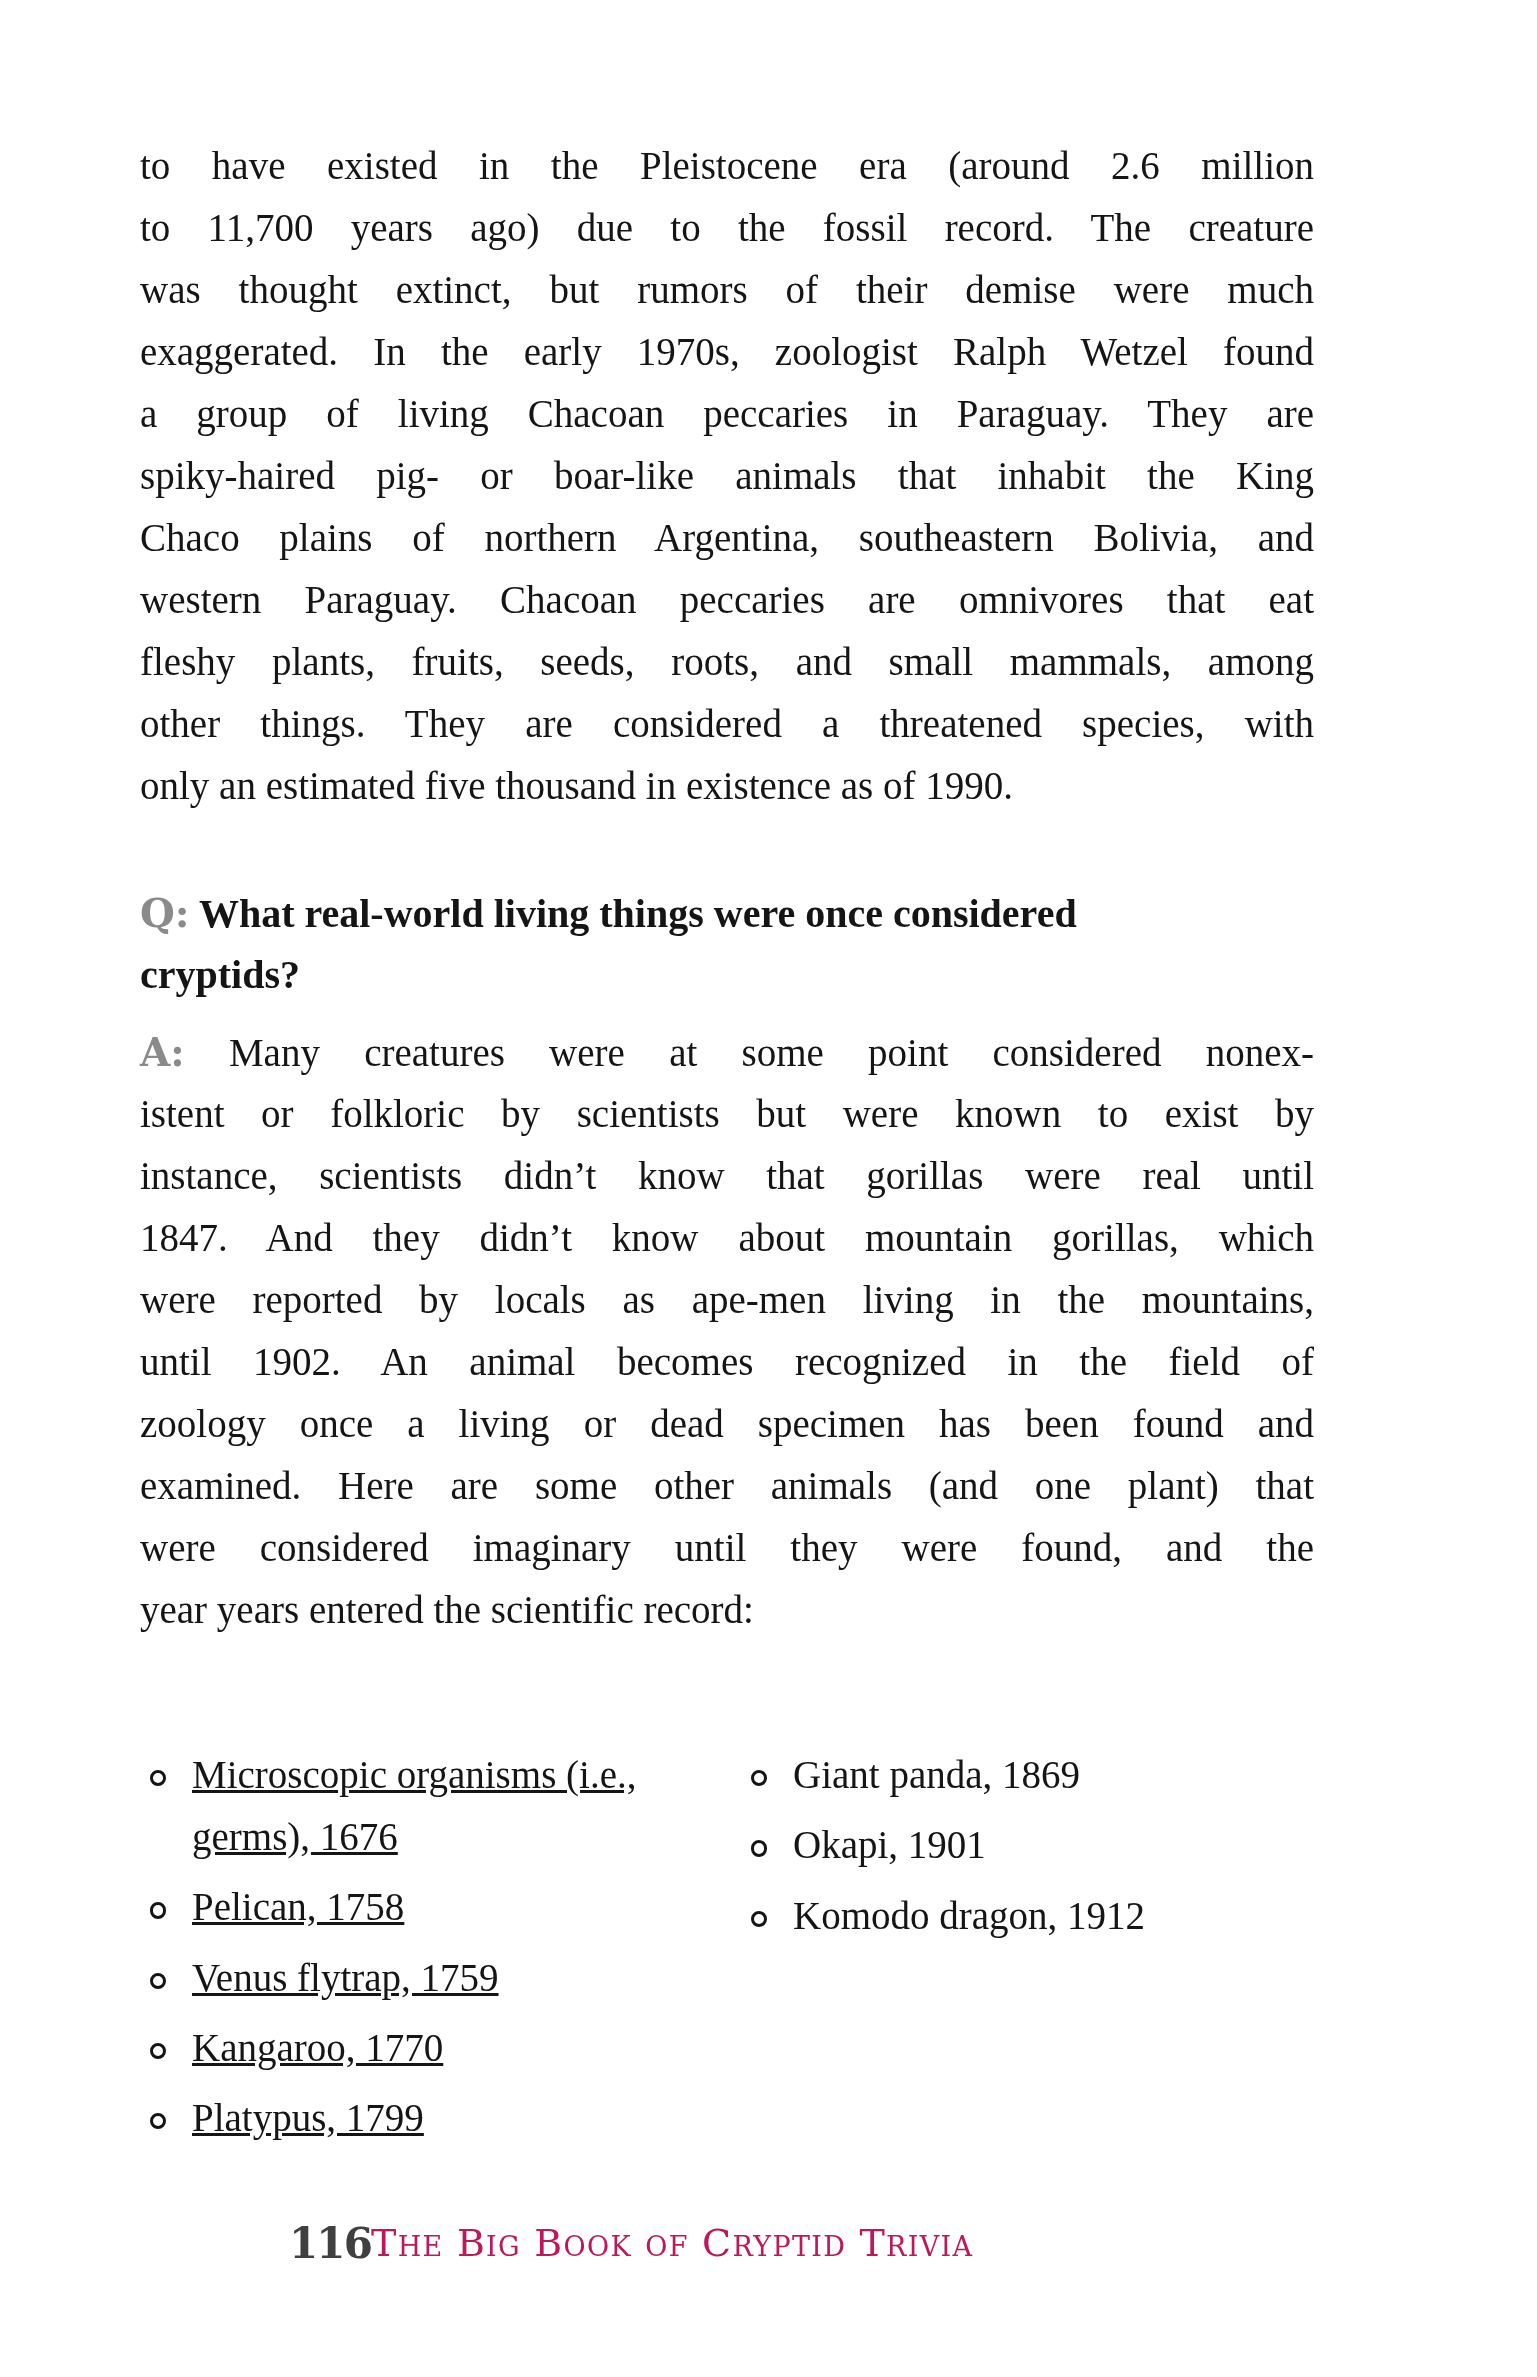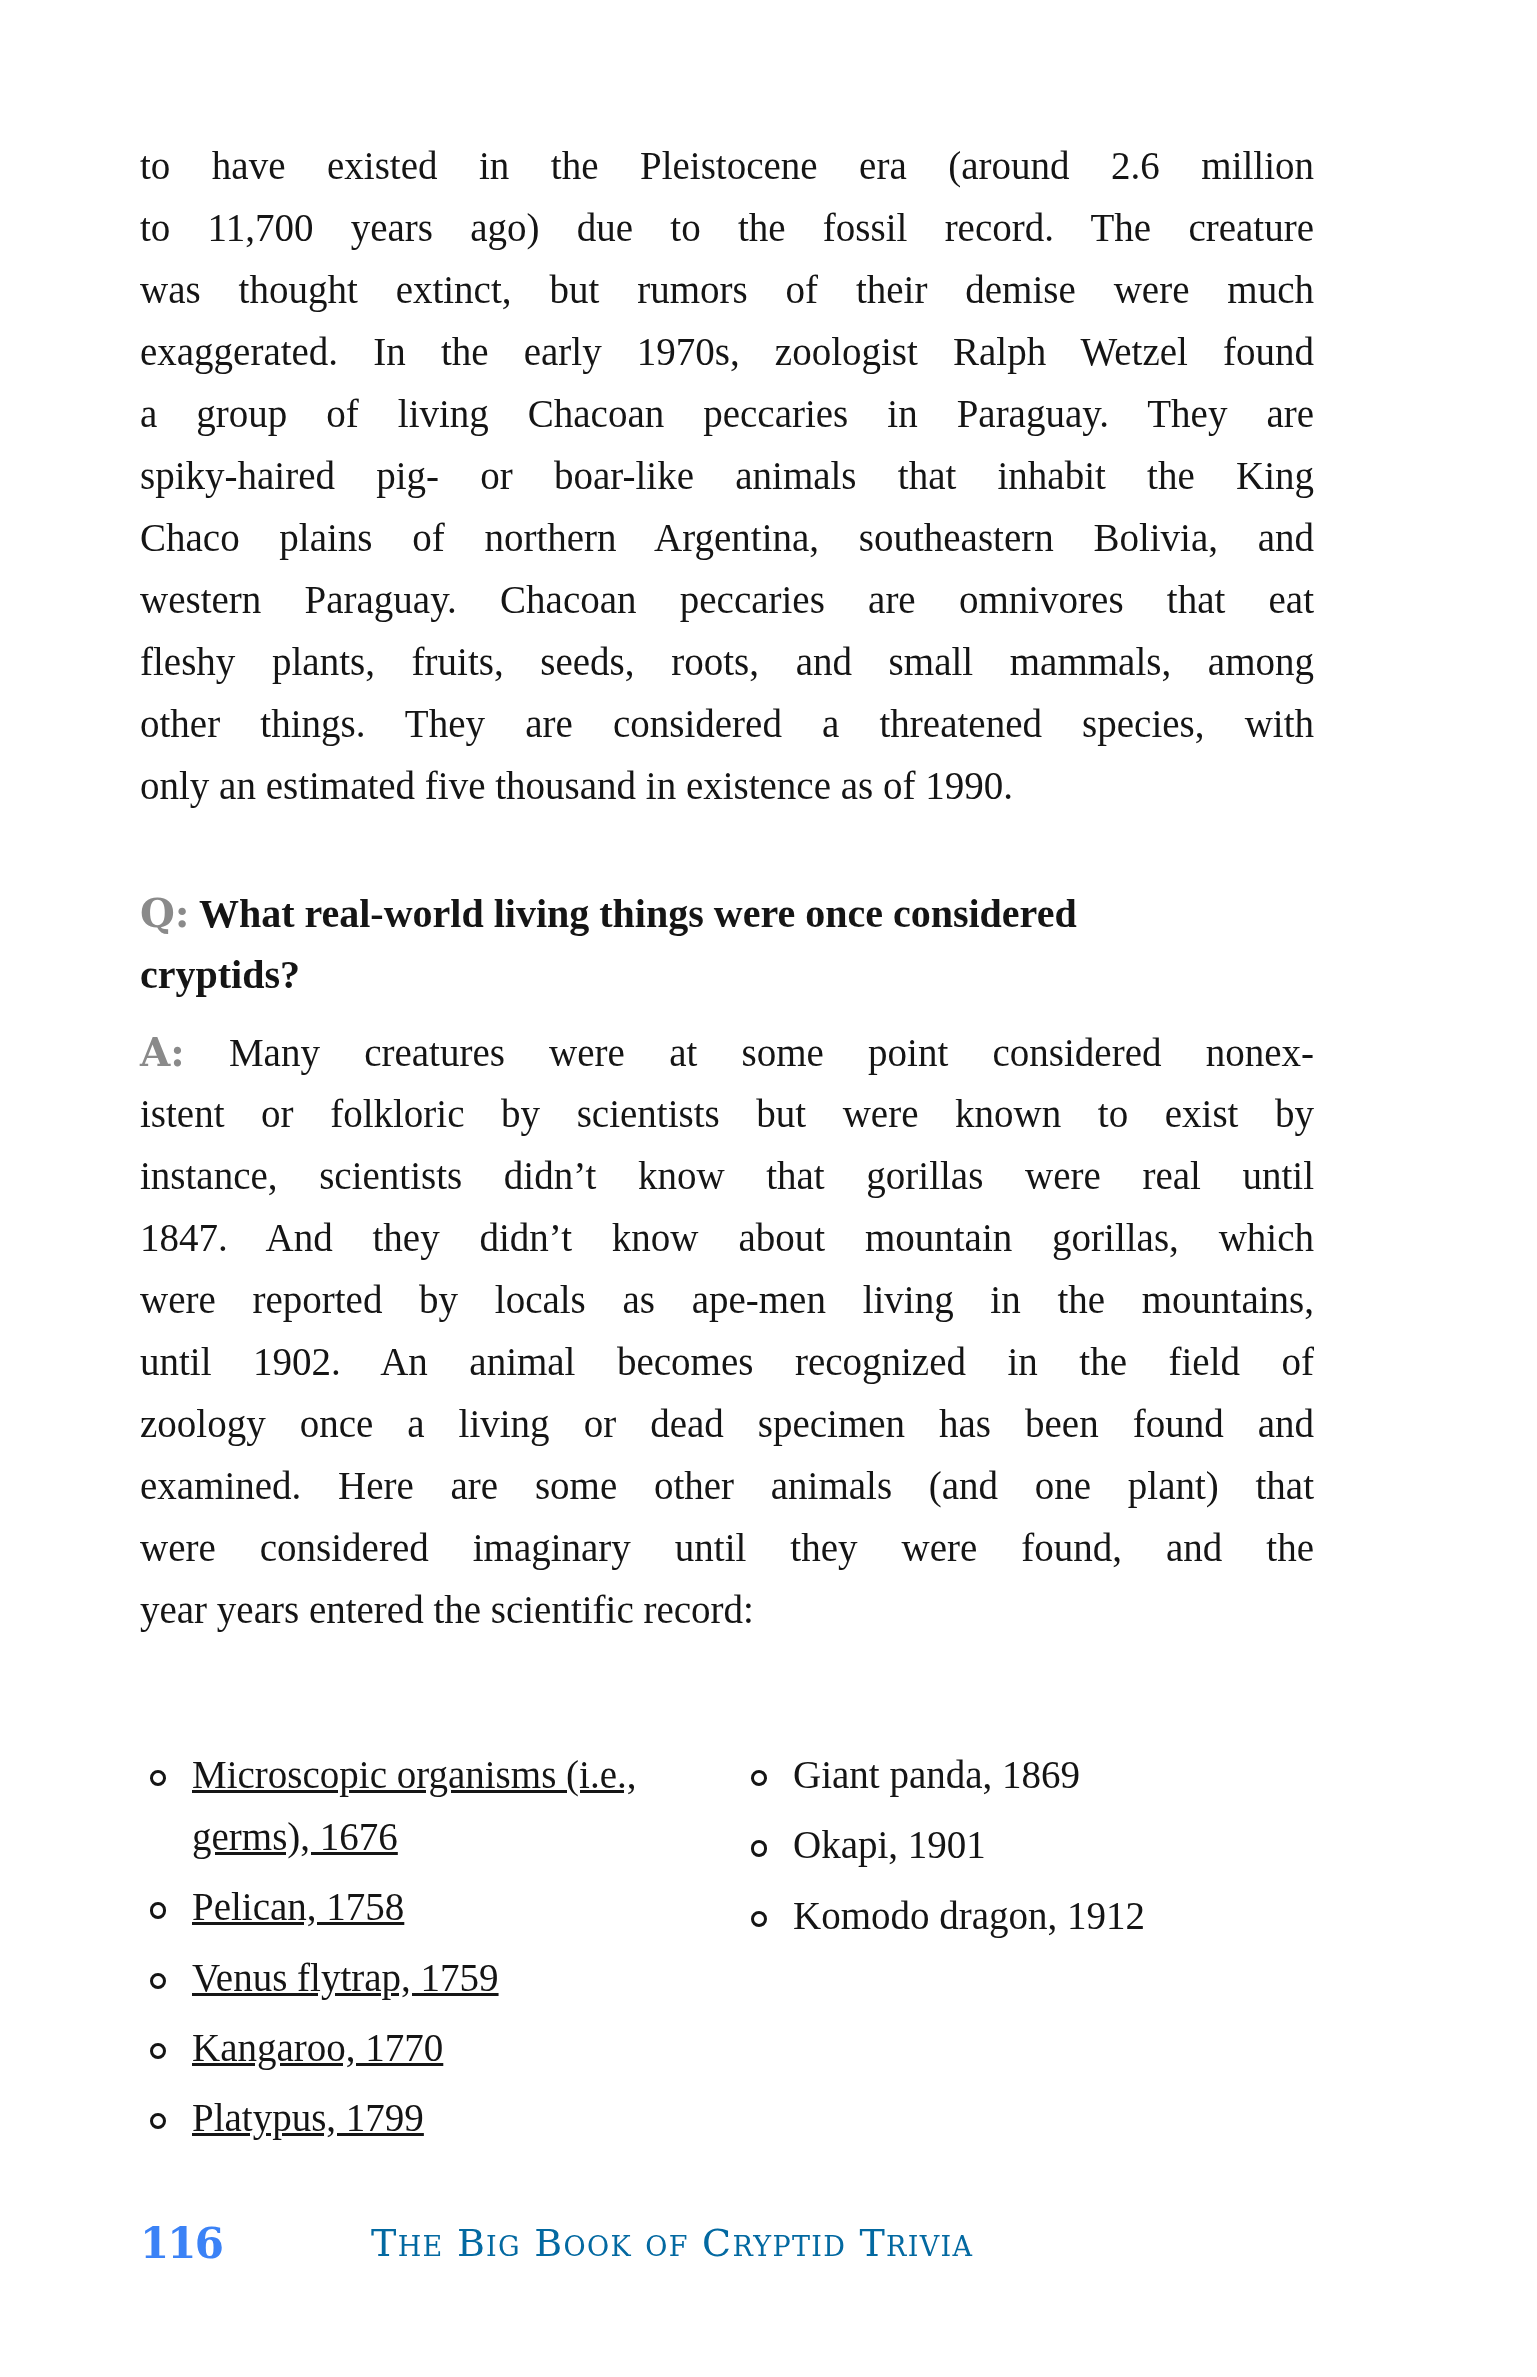--- a/index.html
+++ b/index.html
@@ -11,22 +11,22 @@
   .q-block { position: absolute; left: 140px; top: 882px; width: 1174px; font-size: 40px; line-height: 62px; font-weight: bold; }
   .q-block .ln { display: block; height: 62px; }
   .qa-label { color: #8a8a8a; font-weight: bold; font-family: "DejaVu Serif", serif; }
   .a-block { top: 1021px; }
   .bullets { position: absolute; top: 1744px; font-size: 39px; line-height: 62px; margin: 0; padding: 0; list-style: none; }
   .bullets.left { left: 150px; width: 525px; text-decoration: underline; }
   .bullets.right { left: 751px; width: 564px; }
   .bullets li { position: relative; padding-left: 42px; margin-bottom: 8.3px; }
   .bullet-icon { position: absolute; left: 0; top: 26px; width: 10.3px; height: 10.3px; border: 3.2px solid #151515; border-radius: 50%; }
   .footer { position: absolute; top: 2214px; left: 140px; height: 58px; display: flex; align-items: center; }
-  .page-num { font-family: "DejaVu Serif", serif; font-weight: bold; font-size: 42px; color: #3b82f6; letter-spacing: -1.9px; width: 231px; }
-  .running-title { font-family: "DejaVu Serif", serif; font-variant: small-caps; font-size: 38px; color: #0369a1; letter-spacing: 1.3px; }
+  .page-num { font-family: "DejaVu Serif", serif; font-weight: bold; font-size: 42px; color: #404040; letter-spacing: -1.9px; width: 231px; text-align: right; }
+  .running-title { font-family: "DejaVu Serif", serif; font-variant: small-caps; font-size: 38px; color: #be185d; letter-spacing: 1.3px; }
 </style>
 </head>
 <body>
 
 <div class="para" style="top:135px;">
   <span class="ln">to have existed in the Pleistocene era (around 2.6 million</span>
   <span class="ln">to 11,700 years ago) due to the fossil record. The creature</span>
   <span class="ln">was thought extinct, but rumors of their demise were much</span>
   <span class="ln">exaggerated. In the early 1970s, zoologist Ralph Wetzel found</span>
   <span class="ln">a group of living Chacoan peccaries in Paraguay. They are</span>

